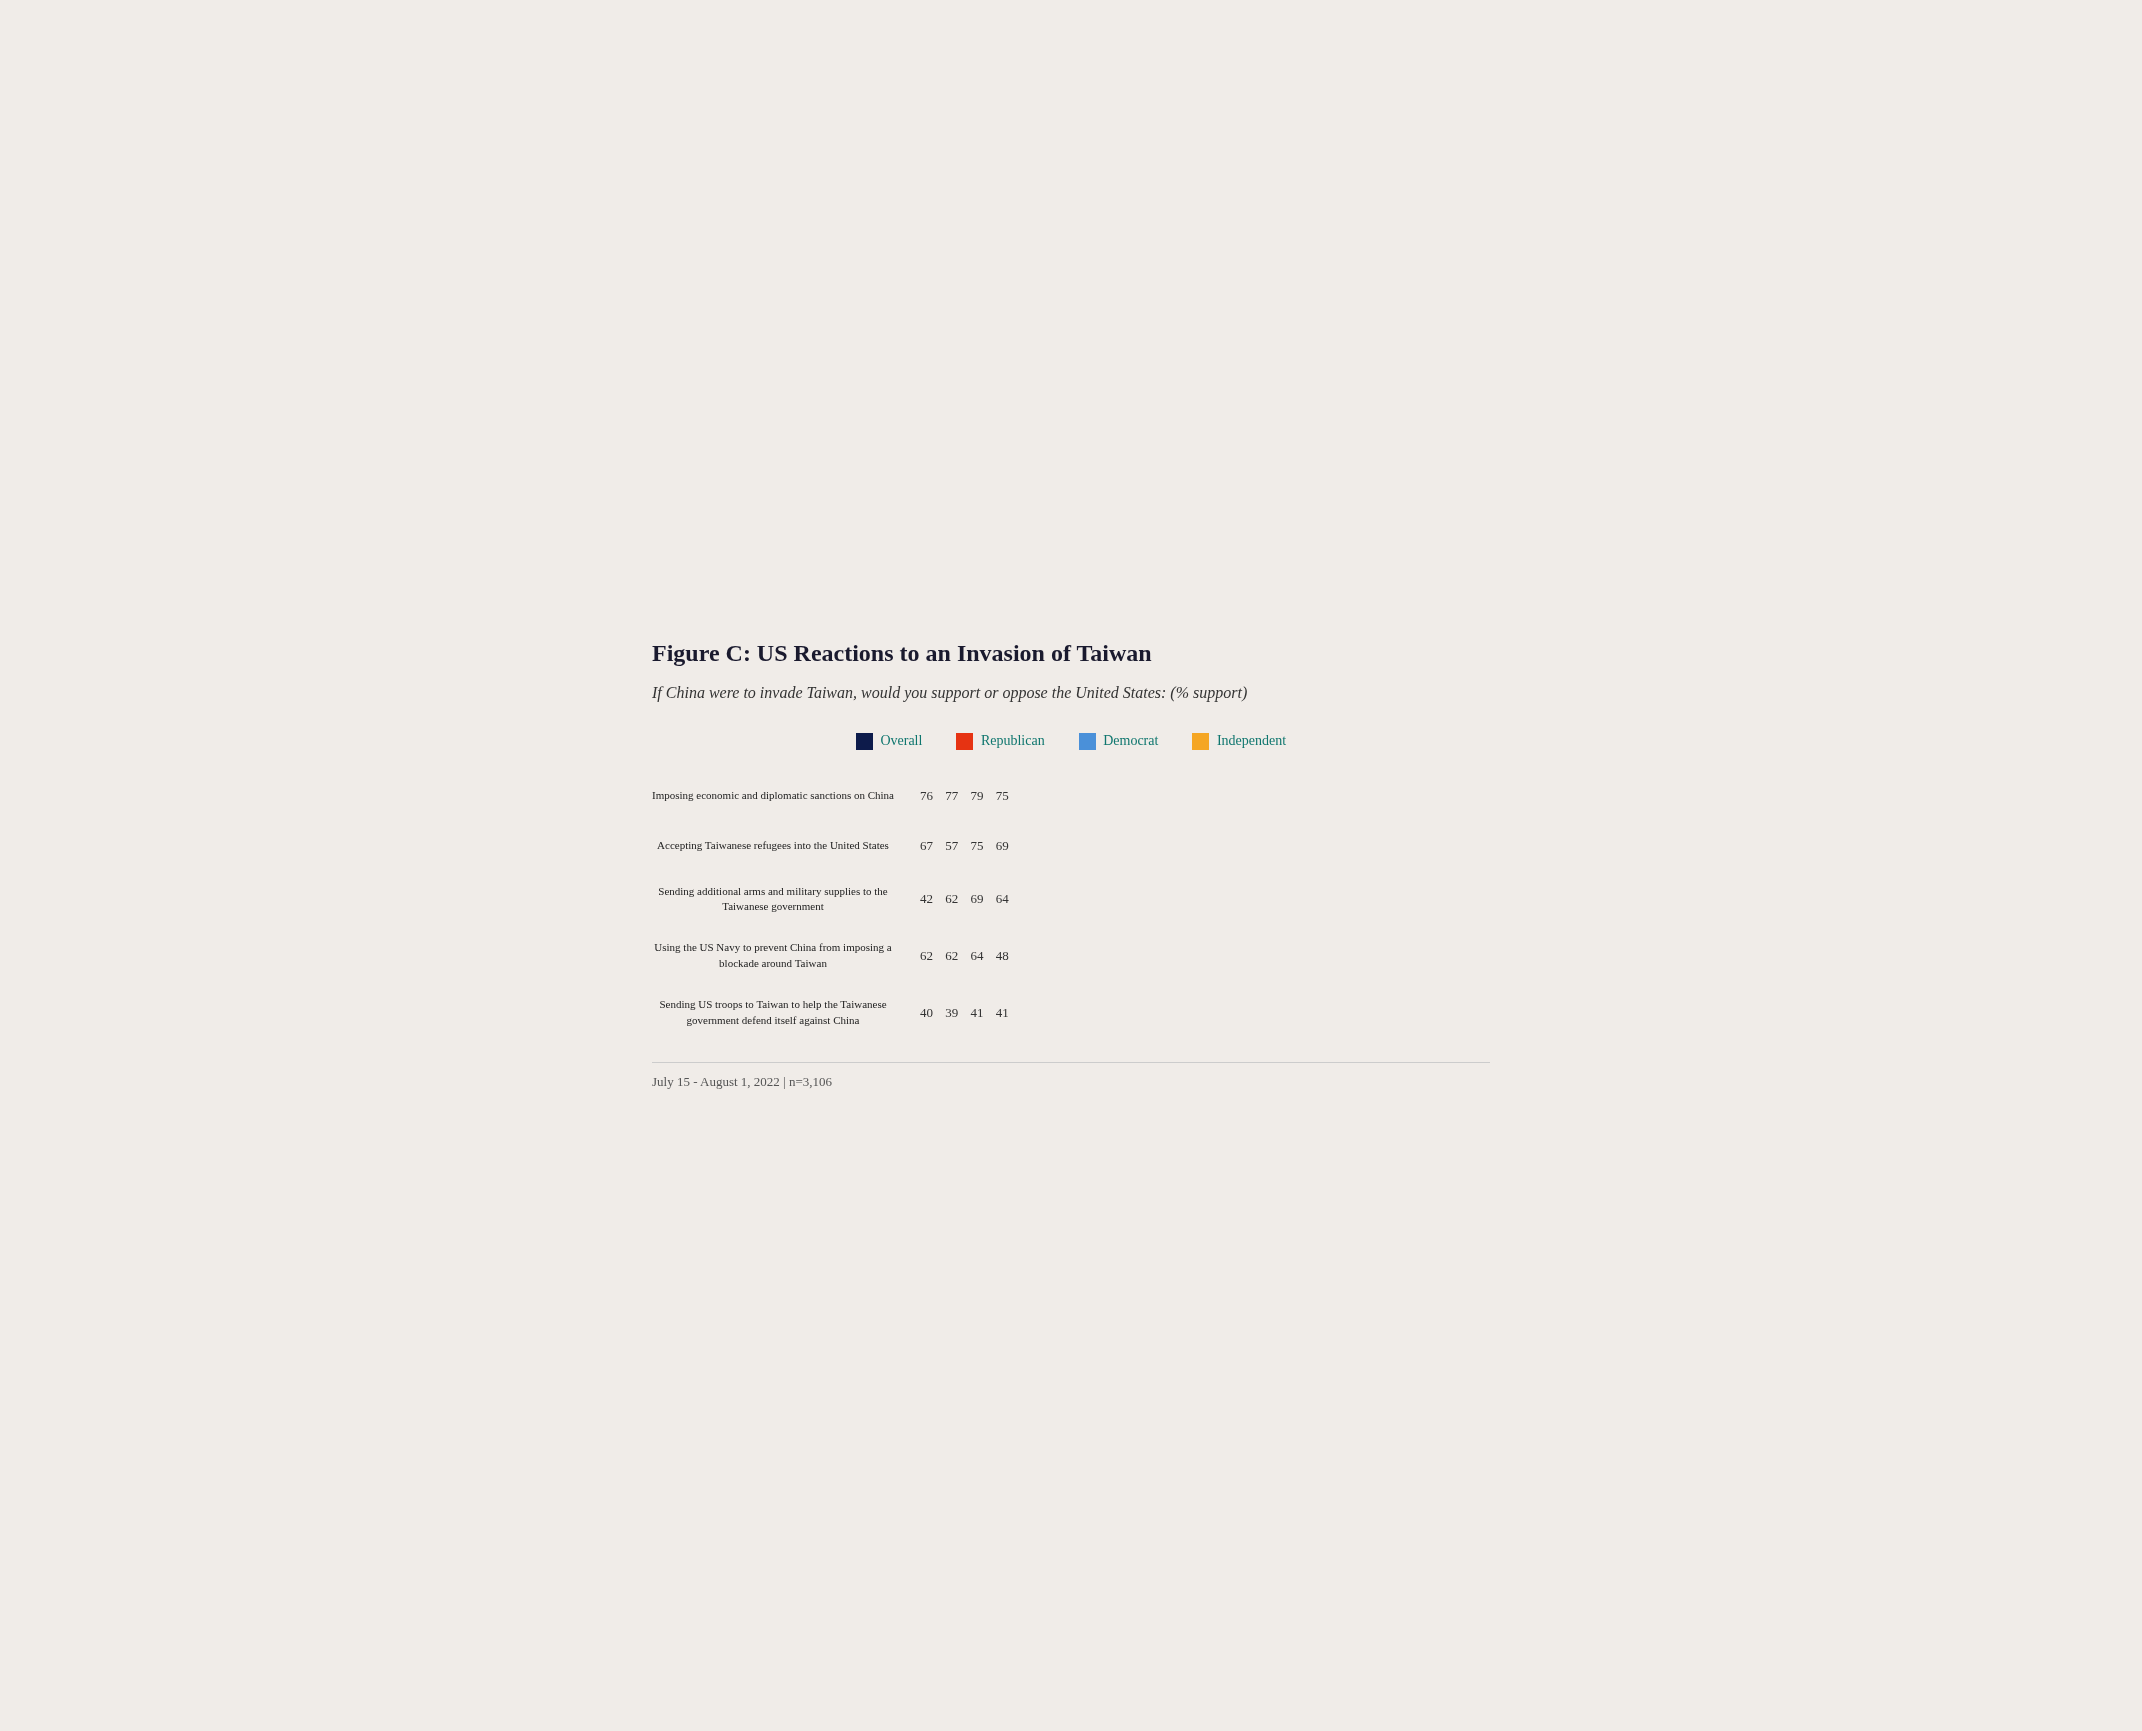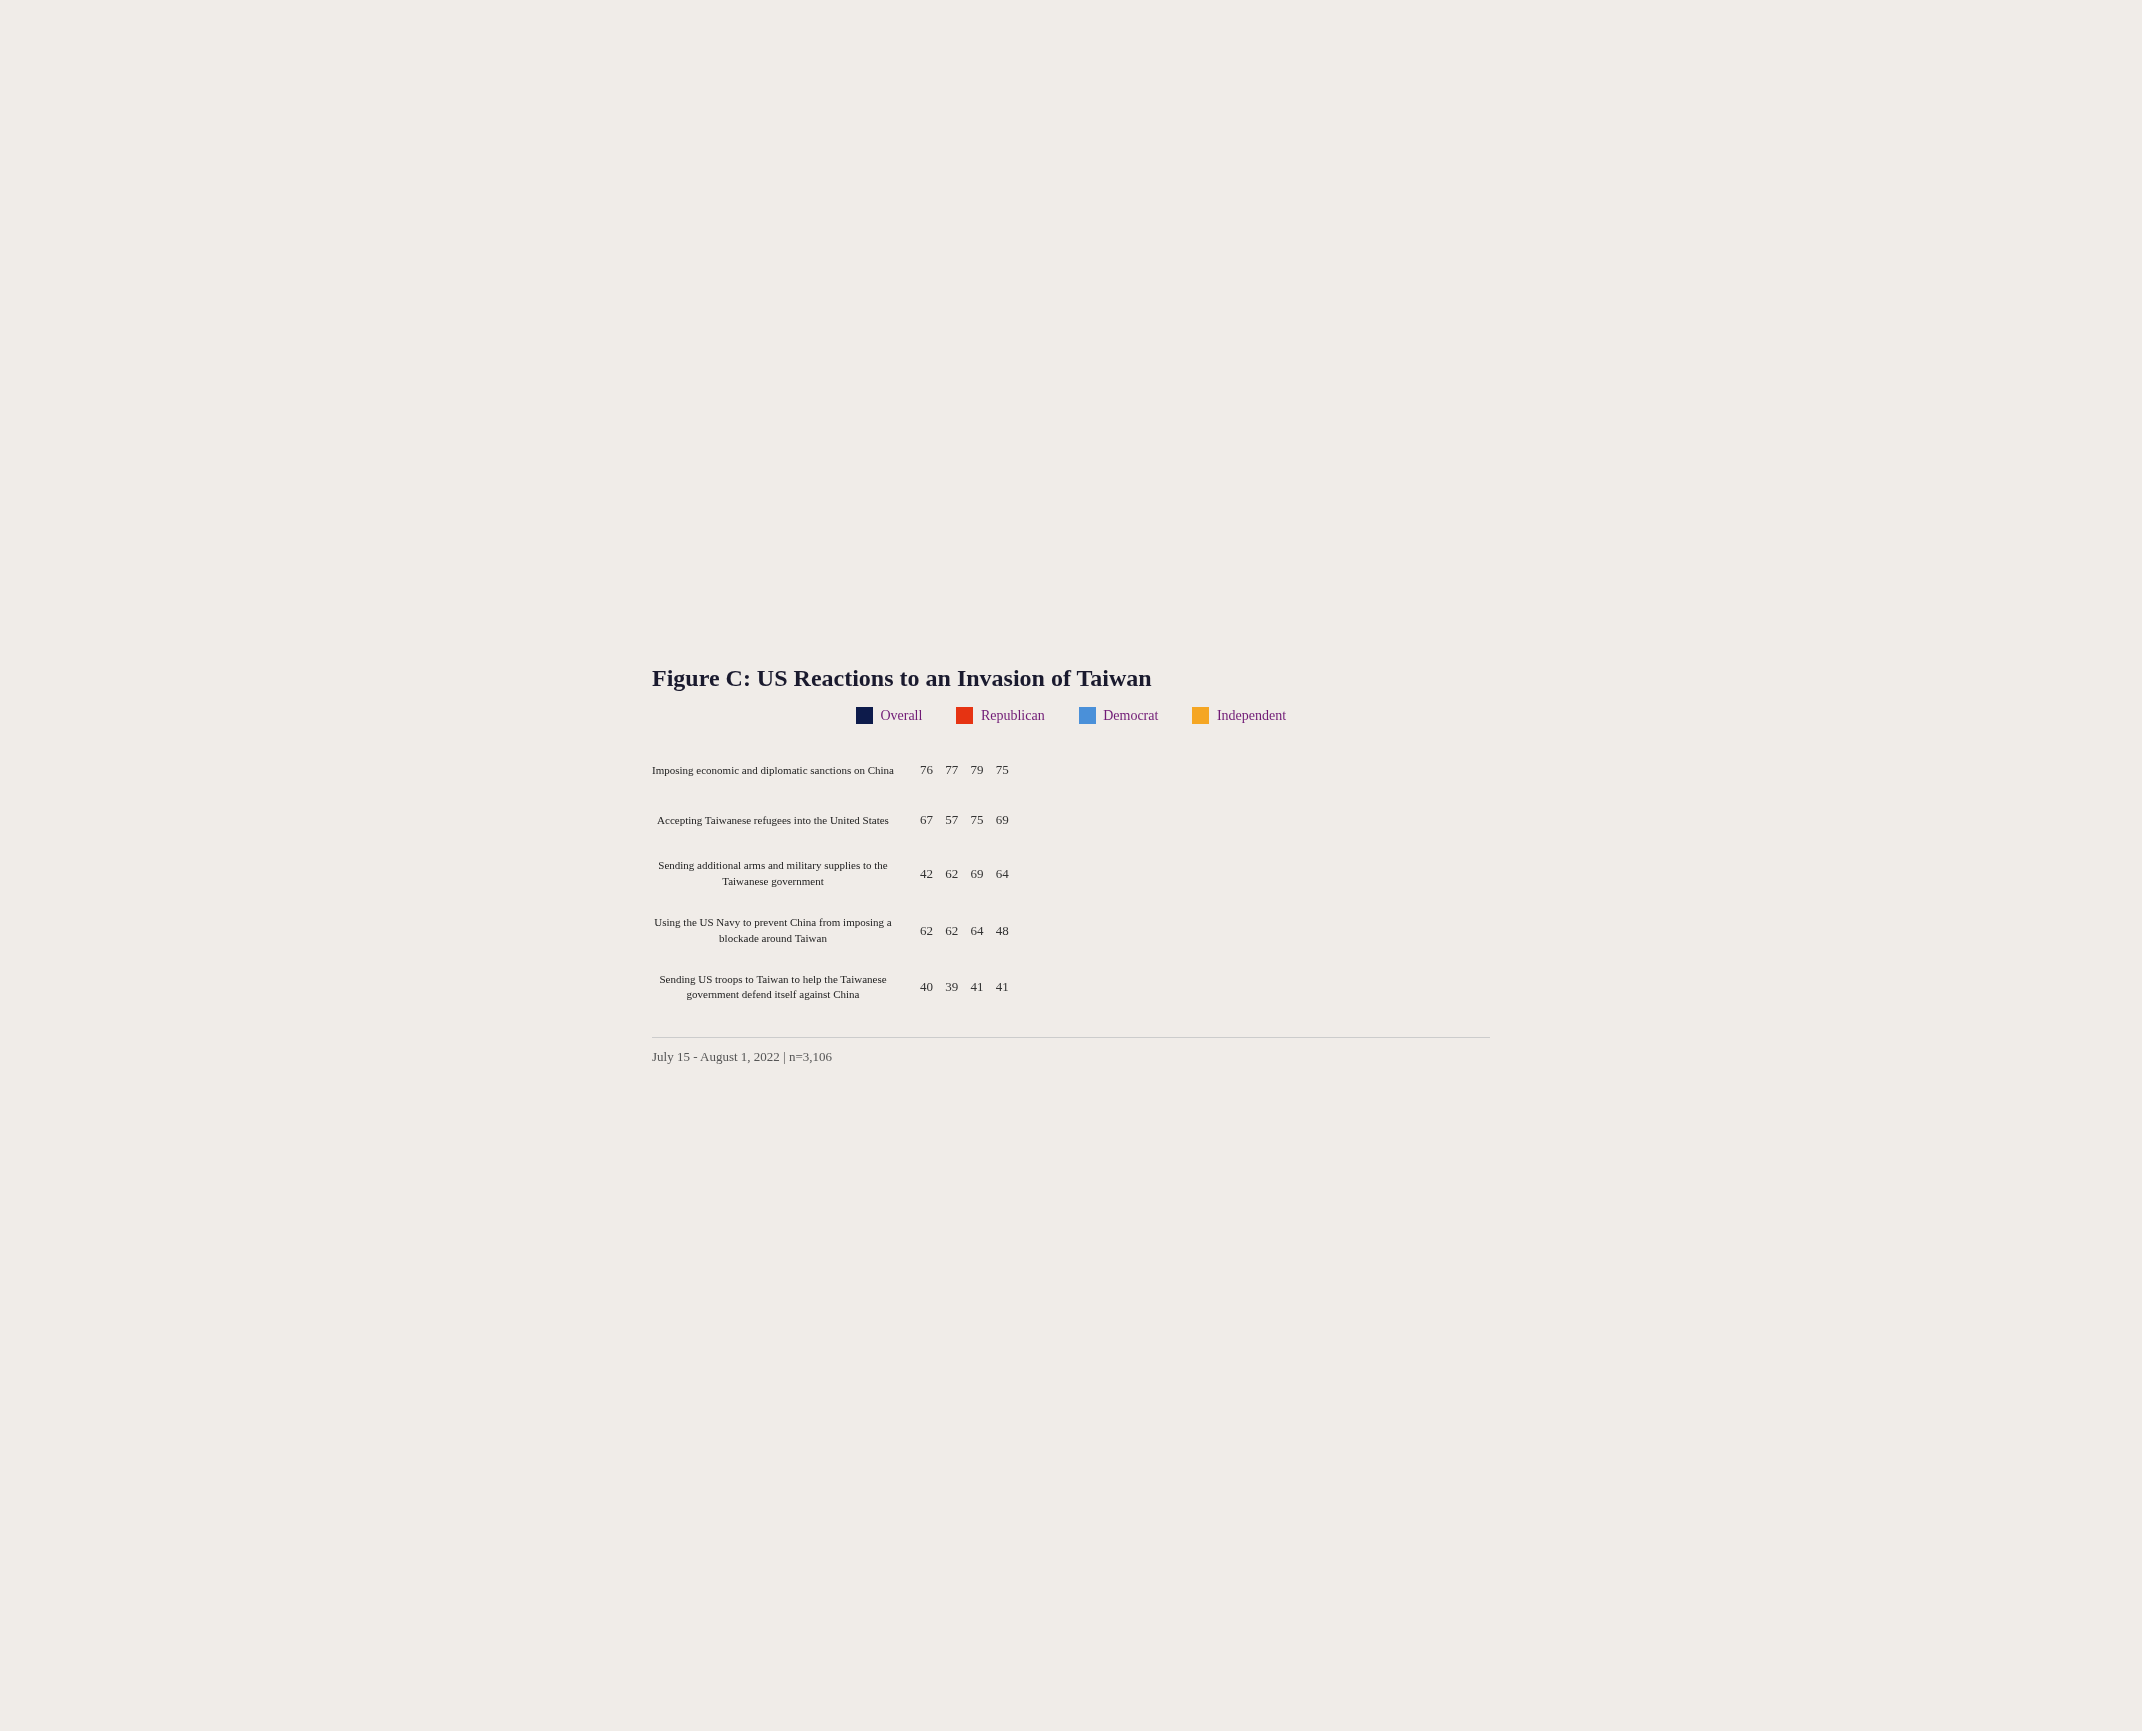--- a/index.html
+++ b/index.html
@@ -43,21 +43,21 @@
       margin-bottom: 34px;
       justify-content: center;
       flex-wrap: wrap;
     }
 
     .legend-item {
       display: flex;
       align-items: center;
       gap: 7.5px;
       font-size: 14px;
-      color: #701a75;
+      color: #0f766e;
     }
 
     .legend-swatch {
       width: 17px;
       height: 17px;
       display: inline-block;
       flex-shrink: 0;
     }
 
     .bars-section {
@@ -125,20 +125,21 @@
       border: none;
       border-top: 0.9px solid #ccc;
       margin-bottom: 9.3px;
     }
   </style>
 </head>
 <body>
 
 <div class="chart-container">
   <div class="chart-title">Figure C: US Reactions to an Invasion of Taiwan</div>
+  <div class="chart-subtitle">If China were to invade Taiwan, would you support or oppose the United States: (% support)</div>
 
   <div class="legend" id="legend-container">
       <div class="legend-item">
         <span class="legend-swatch" style="background:#0d1b4b;"></span>
         <span>Overall</span>
       </div>
       <div class="legend-item">
         <span class="legend-swatch" style="background:#e63312;"></span>
         <span>Republican</span>
       </div>

